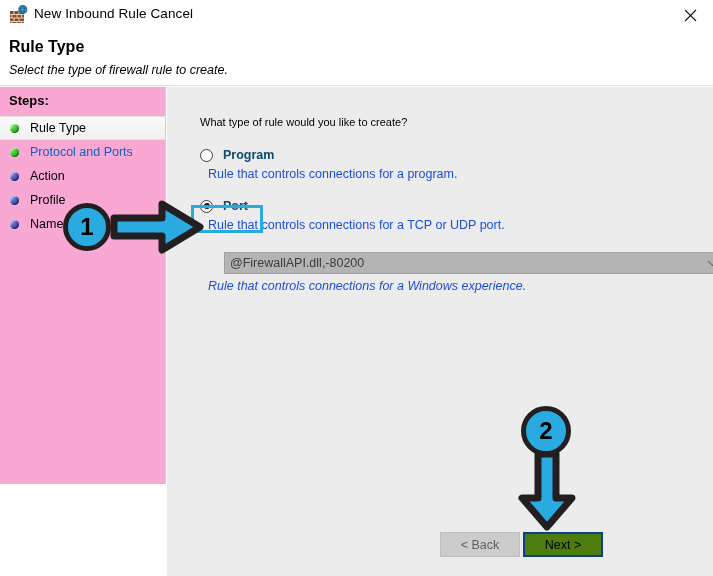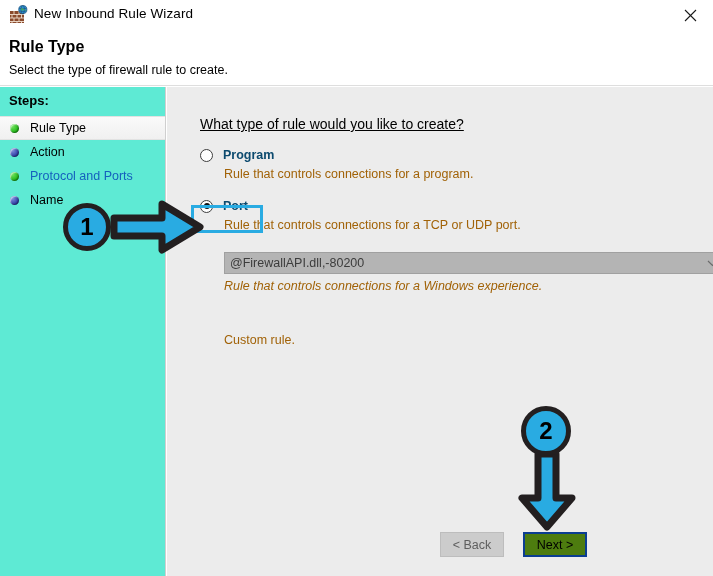--- a/index.html
+++ b/index.html
@@ -63,28 +63,29 @@
     left: 9px; top: 8px;
     font-size: 16px;
     font-weight: bold;
     color: #000000;
   }
   #page-subtitle {
     position: absolute;
     left: 9px; top: 33px;
     font-size: 12.5px;
     color: #000000;
+    font-style: italic;
   }
 
   
   #sidebar {
     position: absolute;
     left: 0; top: 87px;
-    width: 166px; height: 489px;
-    background: #5eead4;
+    width: 166px; height: 397px;
+    background: #f9a8d4;
     border-right: 1px solid #cfcfcf;
     box-sizing: border-box;
   }
   #steps-label {
     position: absolute;
     left: 9px; top: 6px;
     font-size: 13px;
     font-weight: bold;
     color: #000000;
   }
@@ -127,23 +128,22 @@
   
   #main {
     position: absolute;
     left: 167px; top: 87px;
     width: 546px; height: 489px;
     background: #ececec;
   }
   #question {
     position: absolute;
     left: 33px; top: 29px;
-    font-size: 14px;
-    color: #000000;
-    text-decoration: underline;
+    font-size: 11px;
+    color: #000000;
   }
 
   .option-group { position: absolute; left: 33px; width: 470px; }
   .option-row {
     position: relative;
     display: flex;
     align-items: center;
     height: 18px;
   }
   .radio {
@@ -166,22 +166,22 @@
     background: #111111;
   }
   .option-title {
     font-size: 12.5px;
     font-weight: bold;
     color: #0c4a6e;
     white-space: nowrap;
   }
   .option-desc {
     font-size: 12.5px;
-    color: #a16207;
-    margin-left: 24px;
+    color: #1d4ed8;
+    margin-left: 8px;
     margin-top: 3px;
     white-space: nowrap;
   }
 
   
   #port-highlight {
     position: absolute;
     left: 191px; top: 205px;
     width: 72px; height: 28px;
     border: 3px solid #29abe2;
@@ -219,21 +219,21 @@
 
   
   #footer-buttons {
     position: absolute;
     left: 0; bottom: 0;
     width: 546px; height: 60px;
   }
   .wizbtn {
     position: absolute;
     top: 16px;
-    width: 64px; height: 25px;
+    width: 80px; height: 25px;
     font-family: "Liberation Sans", sans-serif;
     font-size: 12.5px;
     color: #000000;
     background: #e1e1e1;
     border: 1px solid #adadad;
     box-sizing: border-box;
     display: flex;
     align-items: center;
     justify-content: center;
     cursor: default;
@@ -295,21 +295,21 @@
         <line x1="12.5" y1="16.5" x2="12.5" y2="18"></line>
       </g>
 
       <circle cx="13.8" cy="4.6" r="4.1" fill="#2f8fd0" stroke="#1b4f7a" stroke-width="0.7"></circle>
       <path d="M10.2 3.3 q3.6 1.4 7.2 0" stroke="#1b4f7a" stroke-width="0.6" fill="none"></path>
       <path d="M10.2 5.9 q3.6 1.4 7.2 0" stroke="#1b4f7a" stroke-width="0.6" fill="none"></path>
       <ellipse cx="13.8" cy="4.6" rx="1.7" ry="4.1" fill="none" stroke="#1b4f7a" stroke-width="0.6"></ellipse>
       <path d="M11.6 2.6 q1.4 1.3 0.4 2.6 q1.8 0.6 3.2 -0.2 q1.2 1.1 2.3 0.6" fill="#4caf50" opacity="0.85"></path>
     </svg>
   </div>
-  <div id="title-text">New Inbound Rule Wizard</div>
+  <div id="title-text">New Inbound Rule Cancel</div>
   <div id="close-button">
     <svg width="13" height="13" viewBox="0 0 13 13">
       <line x1="1" y1="1" x2="12" y2="12" stroke="#1a1a1a" stroke-width="1.1"></line>
       <line x1="12" y1="1" x2="1" y2="12" stroke="#1a1a1a" stroke-width="1.1"></line>
     </svg>
   </div>
 </div>
 
 <div id="header">
   <div id="page-title">Rule Type</div>
@@ -319,29 +319,33 @@
 <div id="sidebar">
   <div id="steps-label">Steps:</div>
   <div id="steps-list">
 
     <div class="step-item active">
       <span class="step-bullet green"></span>
       <span class="step-label">Rule Type</span>
     </div>
 
     <div class="step-item">
+      <span class="step-bullet green"></span>
+      <span class="step-label link">Protocol and Ports</span>
+    </div>
+
+    <div class="step-item">
       <span class="step-bullet blue"></span>
       <span class="step-label">Action</span>
     </div>
 
     <div class="step-item">
-      <span class="step-bullet green"></span>
-      <span class="step-label link">Protocol and Ports</span>
-    </div>
-
+      <span class="step-bullet blue"></span>
+      <span class="step-label">Profile</span>
+    </div>
 
     <div class="step-item">
       <span class="step-bullet blue"></span>
       <span class="step-label">Name</span>
     </div>
 
   </div>
 
 </div>
 
@@ -371,21 +375,20 @@
       <span id="predefined-combo-arrow">
         <svg width="11" height="7" viewBox="0 0 11 7">
           <polyline points="1,1 5.5,5.5 10,1" fill="none" stroke="#6b6b6b" stroke-width="1.2"></polyline>
         </svg>
       </span>
     </div>
     <div class="option-desc" style="margin-top:5px;font-style:italic;">Rule that controls connections for a Windows experience.</div>
   </div>
 
   <div class="option-group" style="top:243px;">
-    <div class="option-desc">Custom rule.</div>
   </div>
 
   <div id="footer-buttons">
     <div id="btn-back" class="wizbtn disabled">&lt; Back</div>
     <div id="btn-next" class="wizbtn focus">Next &gt;</div>
   </div>
 
 </div>
 
 <div id="port-highlight"></div>

